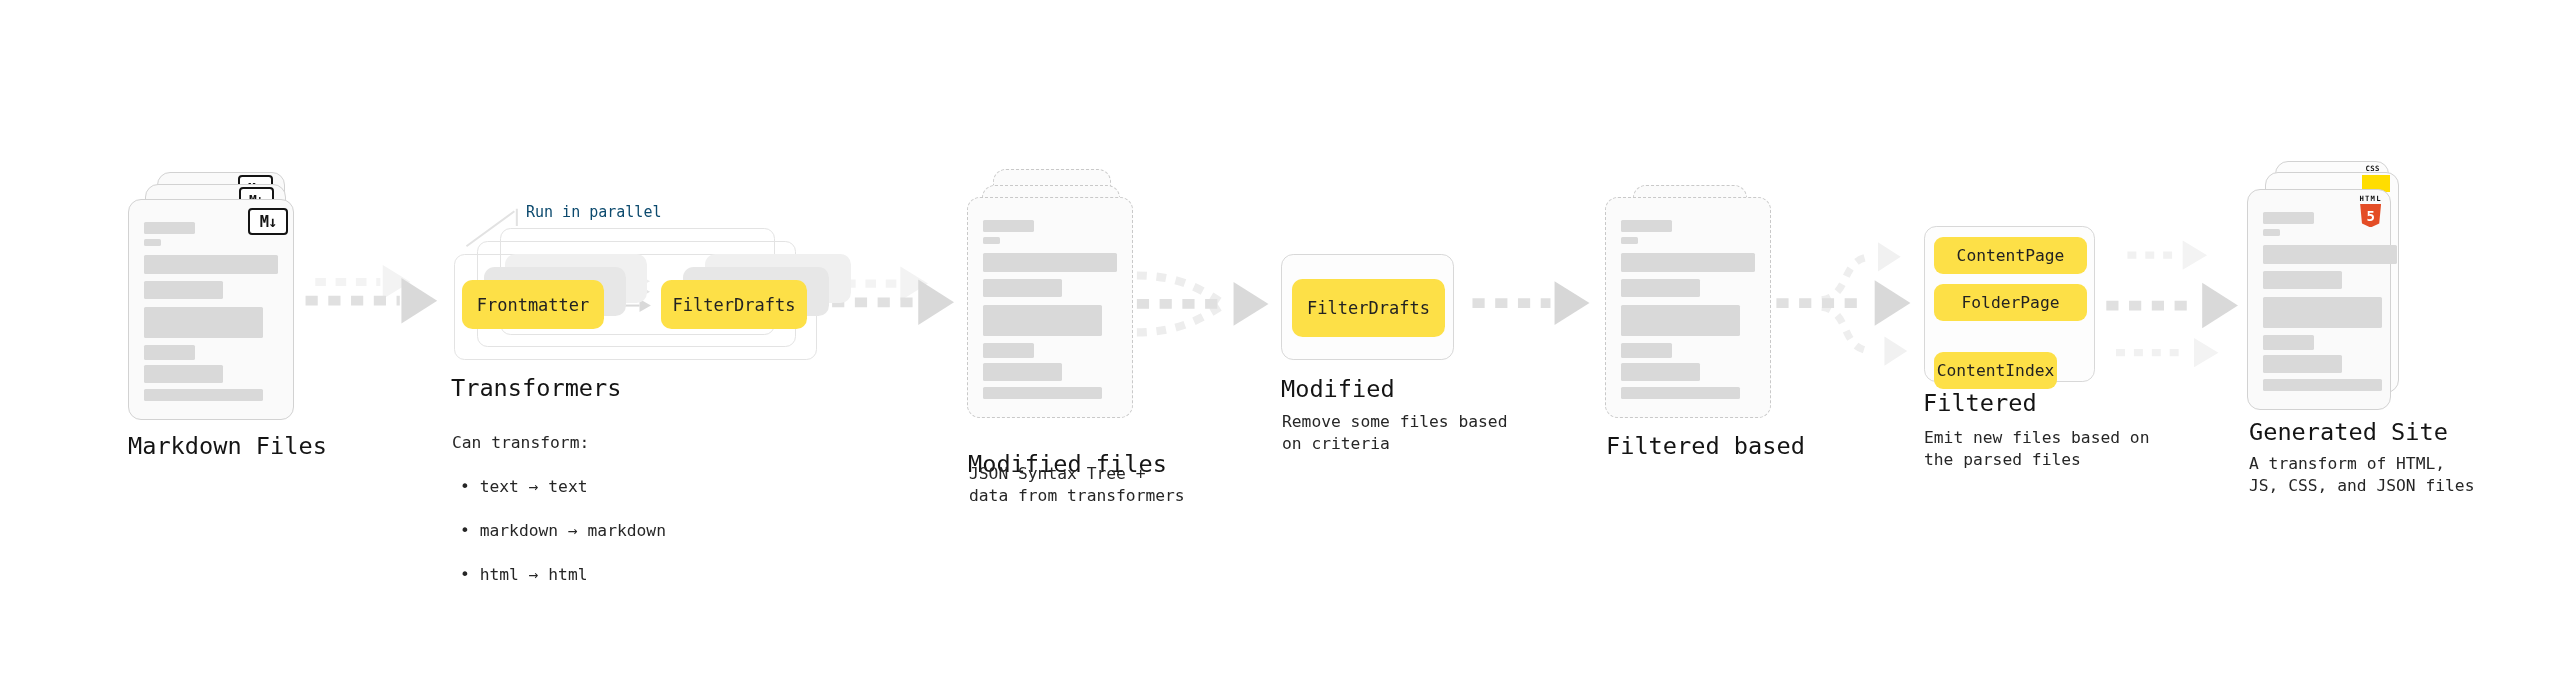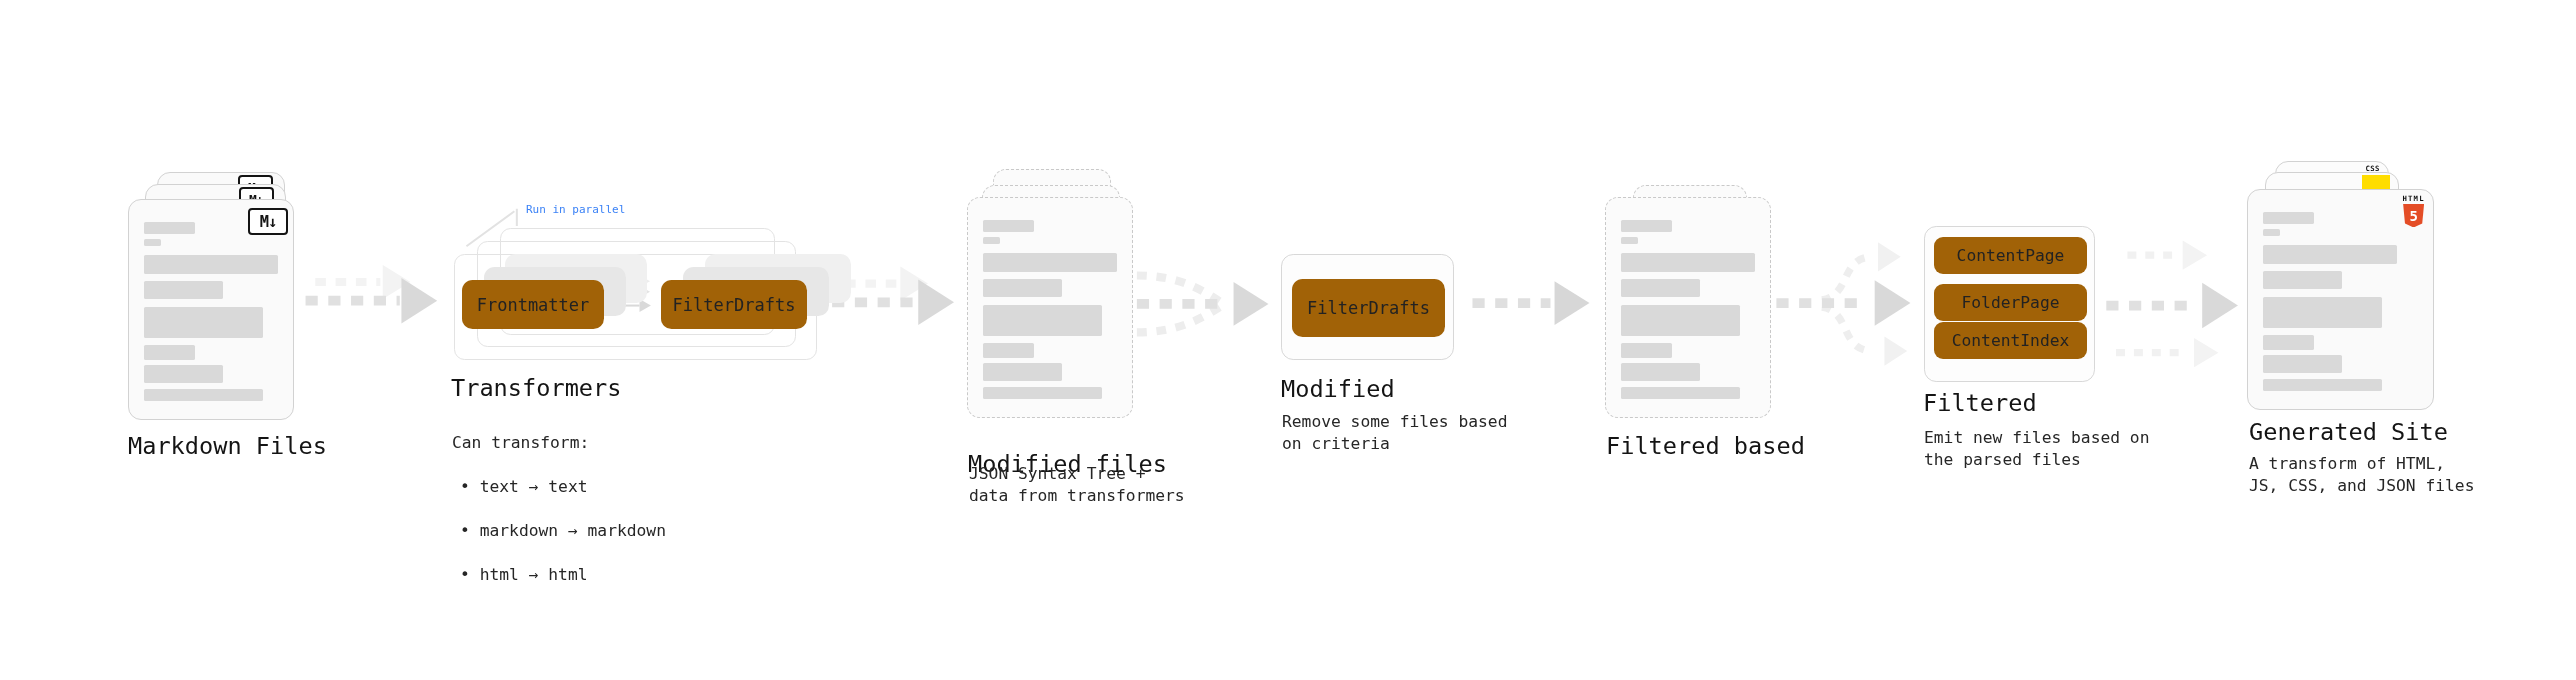--- a/index.html
+++ b/index.html
@@ -37,30 +37,30 @@
   .html5-word{font-size:7.3px;font-weight:bold;letter-spacing:1.2px;color:#111;line-height:8.1px}
   .html5-shield{width:21px;height:23.6px;margin:0.8px auto 0;background:#e44d26;color:#fff;
     clip-path:polygon(0 0,100% 0,91% 84%,50% 100%,9% 84%);
     font-size:14px;font-weight:bold;display:flex;align-items:center;justify-content:center}
 
   
   .panel{position:absolute;border:1.6px solid #e3e3e3;border-radius:10.6px;box-sizing:border-box;background:transparent}
   .ghost{position:absolute;border-radius:10.6px}
   .g1{background:#e7e7e7}
   .g2{background:#f0f0f0}
-  .btn{position:absolute;background:#a16207;border-radius:10.6px;box-sizing:border-box;
+  .btn{position:absolute;background:#fde047;border-radius:10.6px;box-sizing:border-box;
     display:flex;align-items:center;justify-content:center;font-size:17px;color:#222;white-space:nowrap}
   .btn.small{font-size:16.3px;border-radius:9px}
   .outline-box{position:absolute;border:1.6px solid #d8d8d8;border-radius:12.2px;background:#fdfdfd;box-sizing:border-box}
 
   
   .h{position:absolute;font-size:23.6px;color:#141414;white-space:nowrap}
   .note{position:absolute;font-size:16.3px;line-height:22px;color:#262626;white-space:pre-line}
   .bullet{padding-left:8.1px;white-space:pre}
-  .runlabel{position:absolute;font-size:11px;color:#3b82f6;white-space:nowrap}
+  .runlabel{position:absolute;font-size:15px;color:#0c4a6e;white-space:nowrap}
 </style>
 </head>
 <body>
 
 <svg class="arrows" width="2576" height="681" viewBox="0 0 3170 838">
   <g>
     <line x1="388" y1="347" x2="468" y2="347" stroke="#f3f3f3" stroke-width="10" stroke-dasharray="13 12"></line>
     <polygon points="471,326 505,347 471,368" fill="#f3f3f3"></polygon>
     <line x1="376" y1="370" x2="492" y2="370" stroke="#e0e0e0" stroke-width="12" stroke-dasharray="15 13"></line>
     <polygon points="494,342 538,370 494,398" fill="#d9d9d9"></polygon>
@@ -197,32 +197,32 @@
       <i class="b6"></i>
       <i class="b7"></i>
       <i class="b8"></i>
     </div>
 </div>
 <div class="h" style="left:1606px;top:432px">Filtered based</div>
 
 <div class="outline-box" style="left:1924px;top:226px;width:171px;height:156px"></div>
 <div class="btn small" style="left:1934px;top:237px;width:153px;height:37px">ContentPage</div>
 <div class="btn small" style="left:1934px;top:284px;width:153px;height:37px">FolderPage</div>
-<div class="btn small" style="left:1934px;top:322px;width:153px;height:37px">ContentIndex</div>
+<div class="btn small" style="left:1934px;top:352px;width:123px;height:37px">ContentIndex</div>
 <div class="h" style="left:1923px;top:389px">Filtered</div>
 <div class="note" style="left:1924px;top:427px">Emit new files based on
 the parsed files</div>
 
 <div class="doc plain" style="left:2275px;top:161px;width:114px;height:221px">
   <div class="css-badge"><span>CSS</span></div>
 </div>
 <div class="doc plain" style="left:2265px;top:172px;width:134px;height:221px">
   <div class="js-badge"></div>
 </div>
-<div class="doc" style="left:2247px;top:189px;width:187px;height:221px">
+<div class="doc" style="left:2247px;top:189px;width:144px;height:221px">
   <div class="html5-badge">
     <div class="html5-word">HTML</div>
     <div class="html5-shield">
         <span>5</span>
       </div>
   </div>
   <div class="bars">
       <i class="b1"></i>
       <i class="b2"></i>
       <i class="b3"></i>

